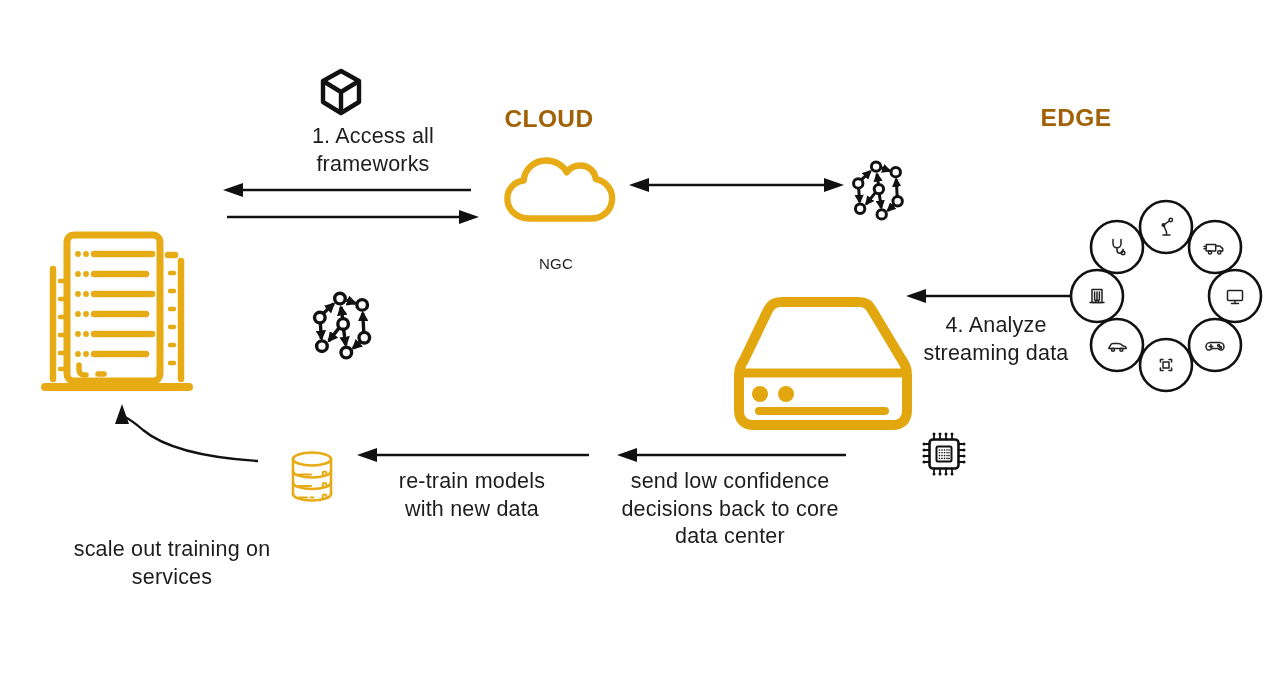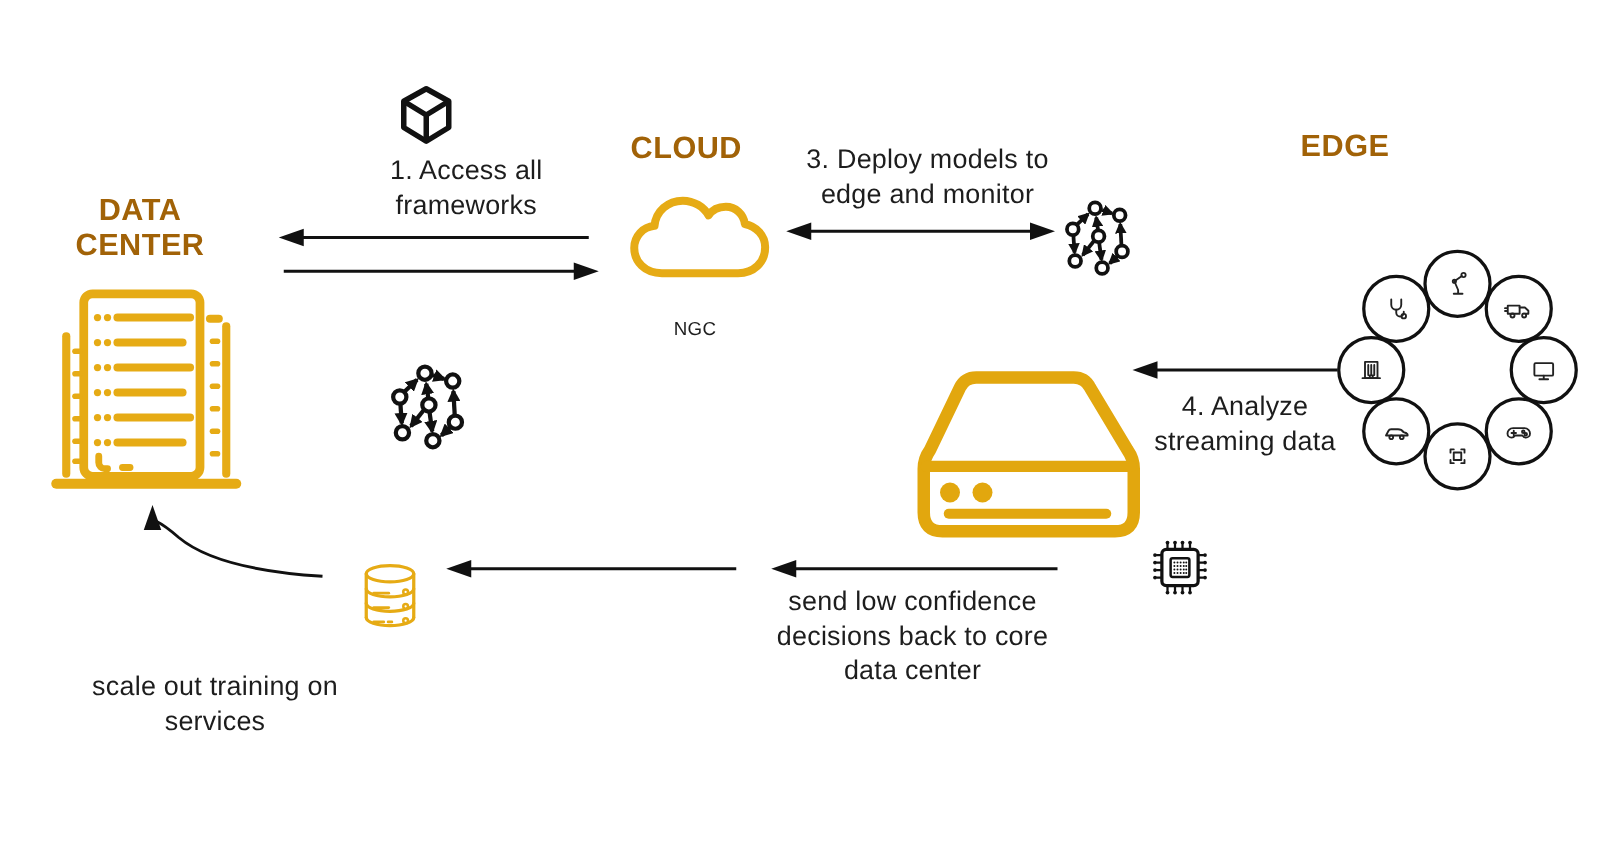--- a/index.html
+++ b/index.html
@@ -10,33 +10,31 @@
   .hd{position:absolute;transform:translateX(-50%);text-align:center;white-space:pre-line;
       font-weight:bold;font-size:24.5px;line-height:1.15;letter-spacing:.4px;color:#a16207;}
   .abs{position:absolute;}
   svg{display:block;overflow:visible;}
 </style>
 </head>
 <body>
 
 <div id="canvas">
 
-  <div class="hd" style="left:112px;top:155px;">DATA
-CENTER</div>
   <div class="hd" style="left:549px;top:105px;">CLOUD</div>
   <div class="hd" style="left:1076px;top:104px;text-align:right;">EDGE</div>
   <div class="txt" style="left:556px;top:254px;font-size:15px;">NGC</div>
 
   <div class="txt" style="left:341px;top:123px;margin-left:32px;">1. Access all
 frameworks</div>
-  <div class="txt" style="left:742px;top:114px;">3. Deploy models to
-edge and monitor</div>
   <div class="txt" style="left:996px;top:312px;">4. Analyze
 streaming data</div>
 
+  <div class="txt" style="left:472px;top:468px;">re-train models
+with new data</div>
   <div class="txt" style="left:172px;top:536px;">scale out training on
 services</div>
   <div class="txt" style="left:730px;top:468px;">send low confidence
 decisions back to core
 data center</div>
 
   <svg class="abs" style="left:316px;top:66px;" width="50" height="52" viewBox="0 0 50 52">
     <g fill="none" stroke="#111" stroke-width="4.4" stroke-linejoin="round">
       <path d="M25,5 L43,15 L43,36 L25,47 L7,36 L7,15 Z"></path>
       <path d="M7,15 L25,26 L43,15 M25,26 L25,47"></path>

